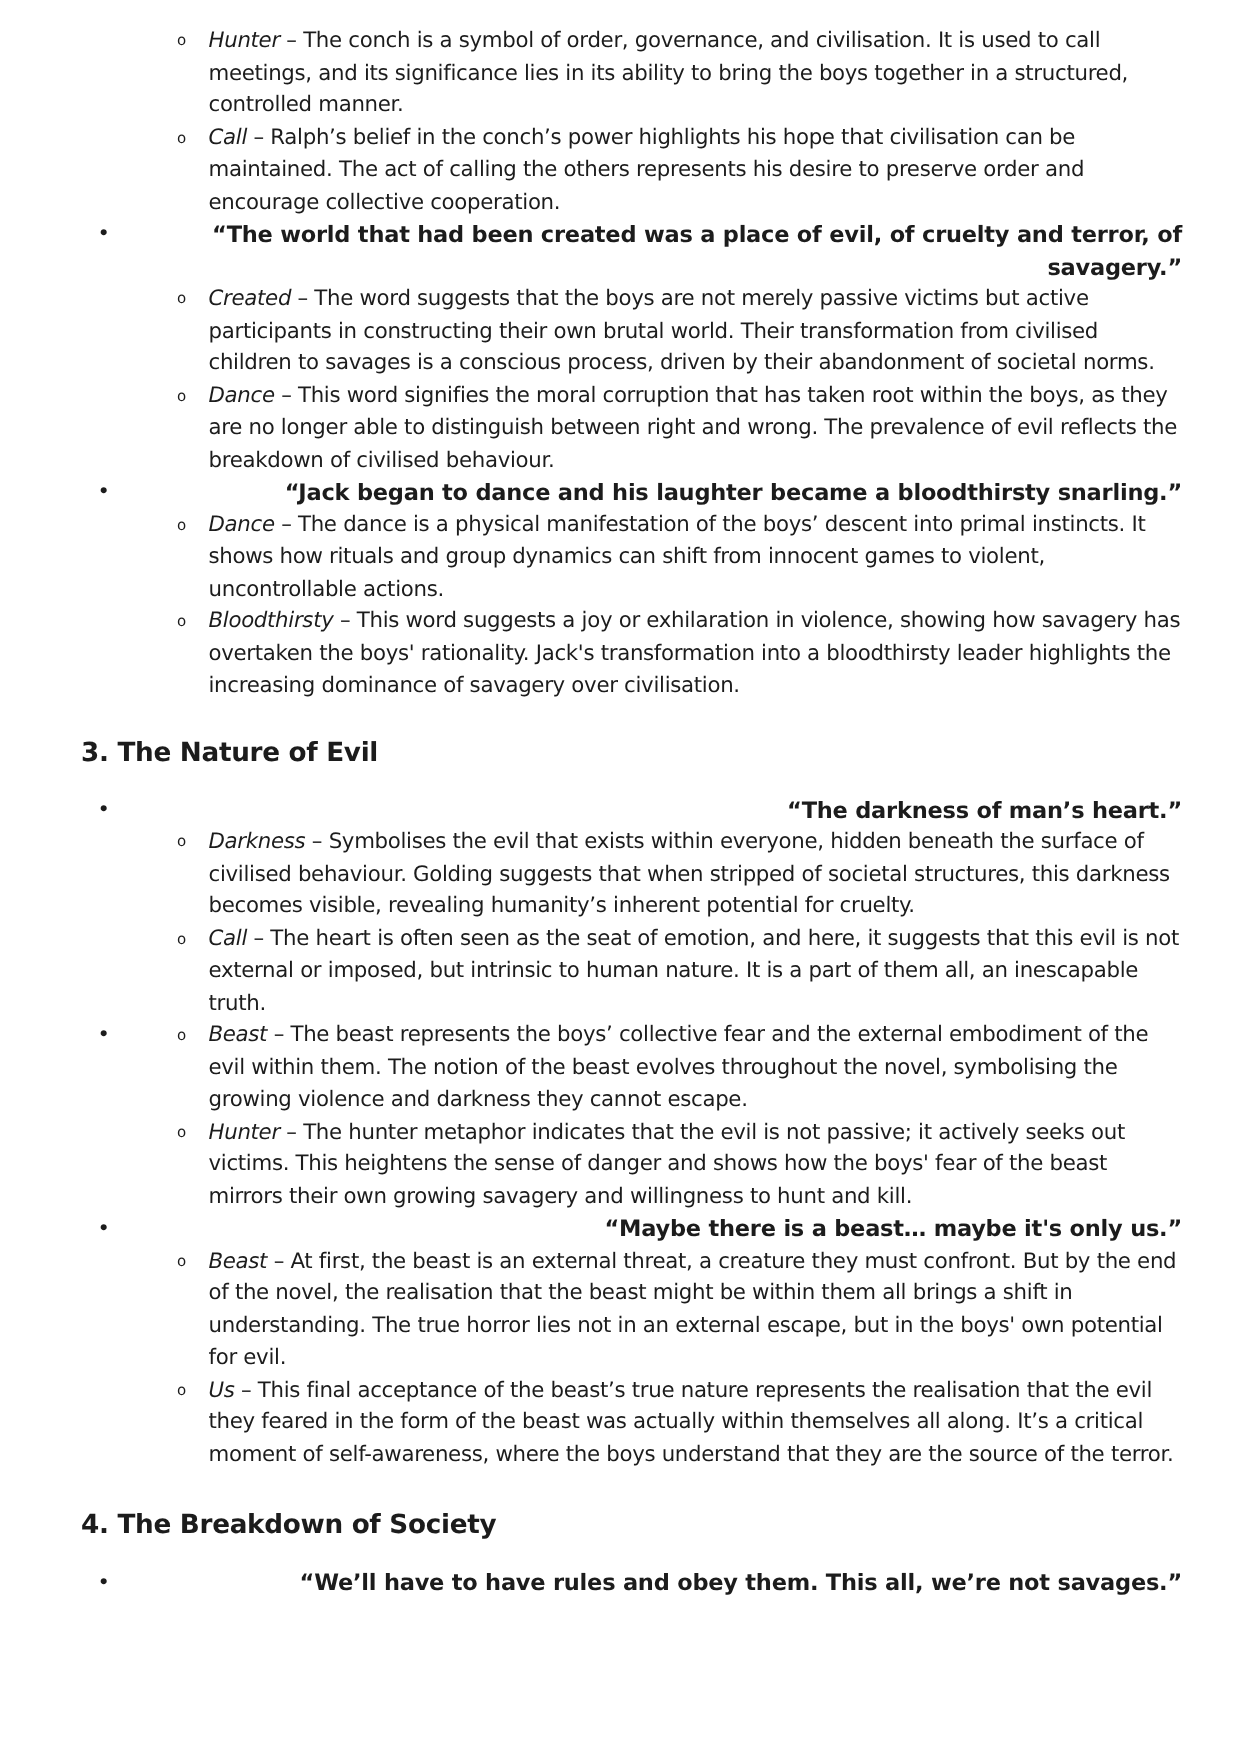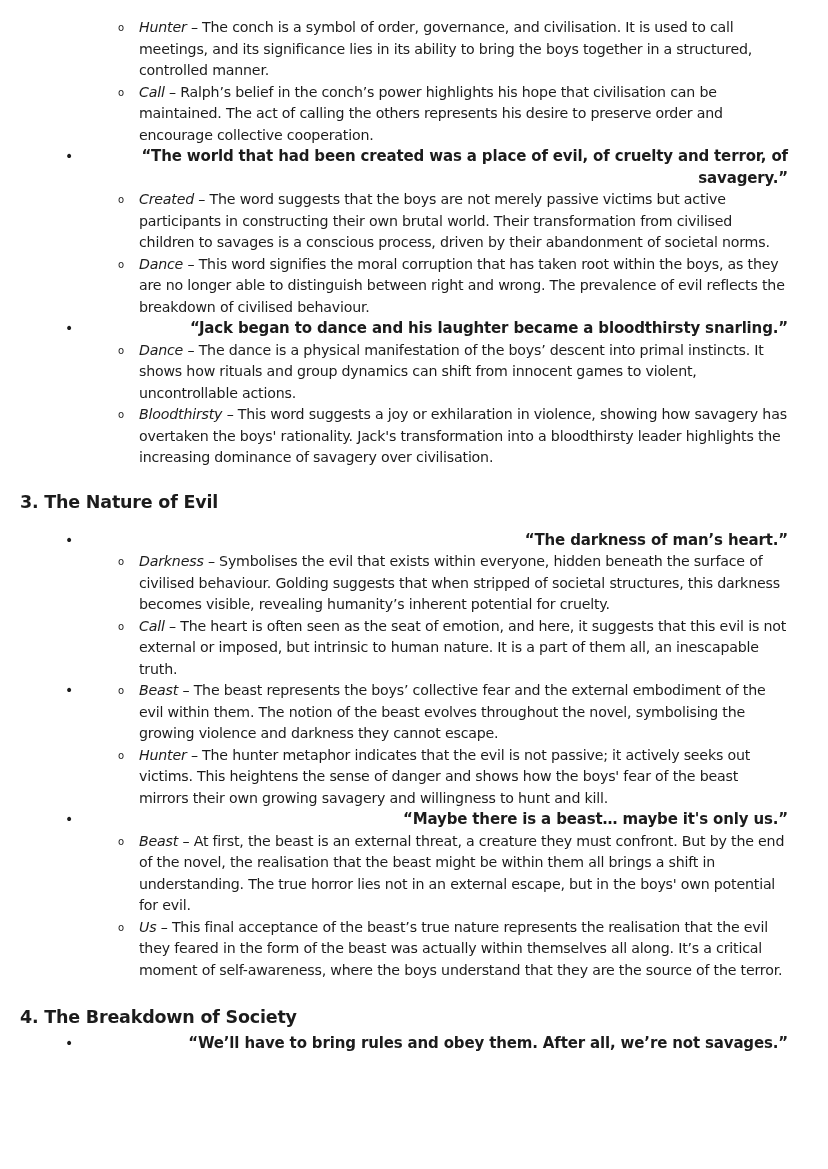--- a/index.html
+++ b/index.html
@@ -67,25 +67,25 @@
       line-height: 21.5px;
     }
     .keyword {
       font-style: italic;
     }
     .section-heading {
       font-weight: bold;
       font-size: 17.5px;
       line-height: 24px;
       margin: 0;
-      padding-left: 20px;
+      padding-left: 54px;
       letter-spacing: -0.2px;
     }
     .h3 { margin-top: 21px; margin-bottom: 16px; }
-    .h4 { margin-top: 24px; margin-bottom: 4px; }
+    .h4 { margin-top: 24px; margin-bottom: 16px; }
   </style>
 </head>
 <body>
 
 <div class="page">
 
   <ul class="sub-list" style="margin-top:17px; margin-left:89px;">
     <li class="sub-item">
       <span class="sub-bullet">o</span>
       <span class="keyword">Hunter</span><span> – </span><span>The conch is a symbol of order, governance, and civilisation. It is used to call meetings, and its significance lies in its ability to bring the boys together in a structured, controlled manner.</span>
@@ -169,17 +169,17 @@
           <span class="keyword">Us</span><span> – </span><span>This final acceptance of the beast’s true nature represents the realisation that the evil they feared in the form of the beast was actually within themselves all along. It’s a critical moment of self-awareness, where the boys understand that they are the source of the terror.</span>
         </li>
       </ul>
     </li>
   </ul>
 
   <h2 class="section-heading h4">4. The Breakdown of Society</h2>
   <ul class="main-list">
     <li class="main-item">
       <span class="main-bullet">•</span>
-      <div class="quote">“We’ll have to bring rules and obey them. After all, we’re not savages.”</div>
+      <div class="quote">“We’ll have to have rules and obey them. This all, we’re not savages.”</div>
     </li>
   </ul>
 
 </div>
 
 </body></html>

